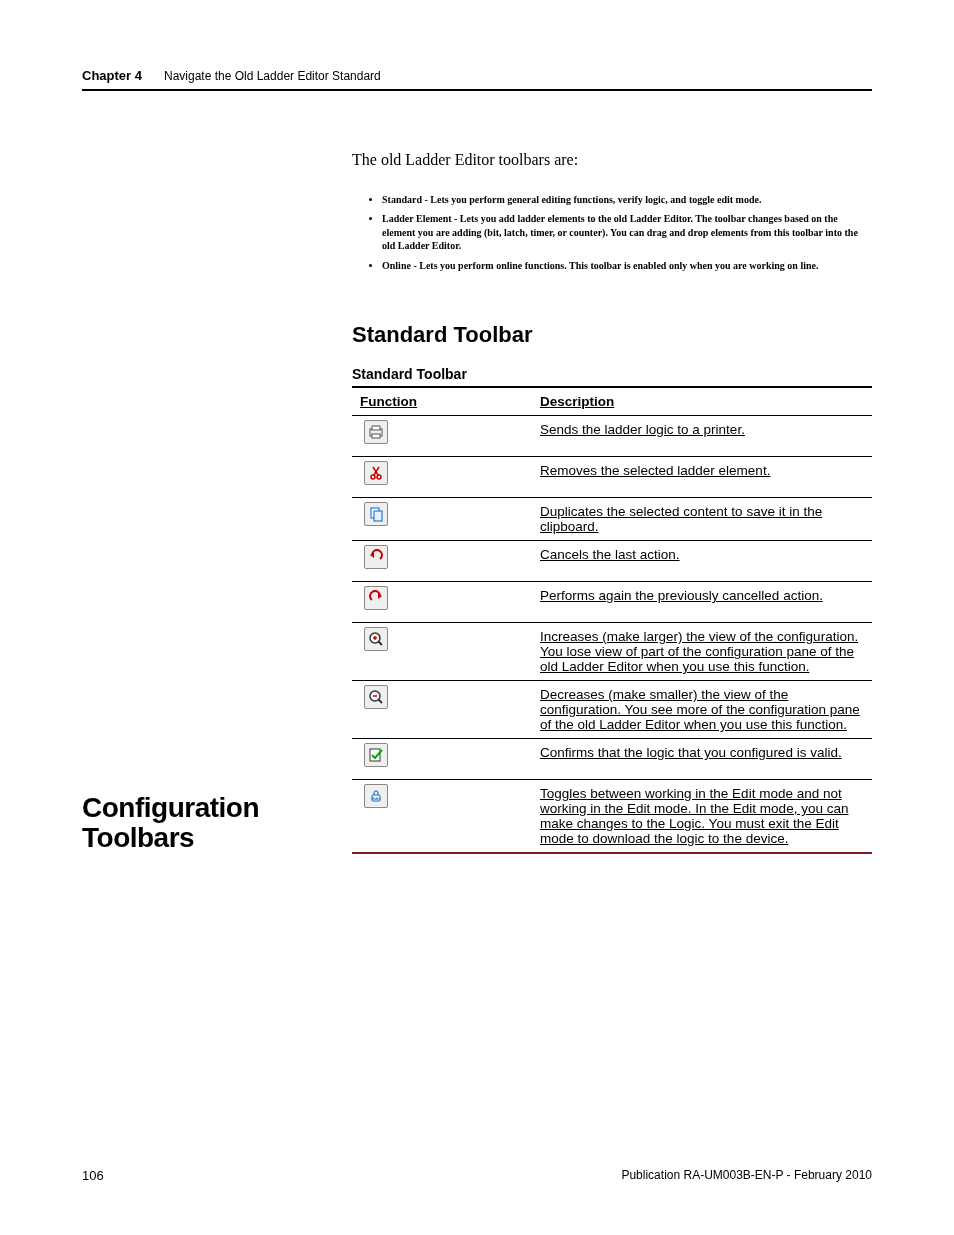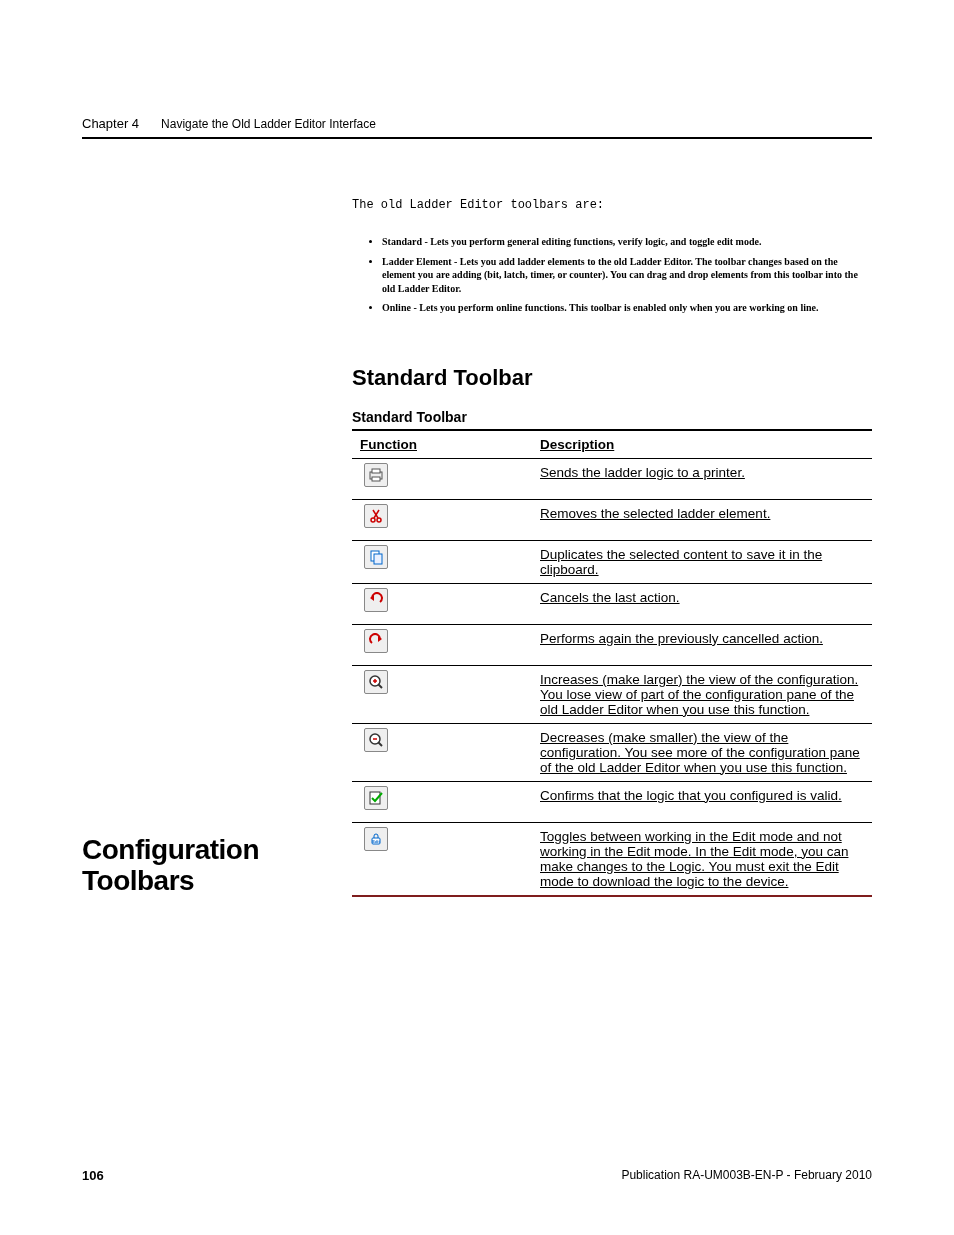--- a/index.html
+++ b/index.html
@@ -18,24 +18,23 @@
     padding: 68px 82px 0 82px;
   }
   .header-line {
     display: flex;
     align-items: baseline;
     font-size: 12px;
     padding-bottom: 6px;
     border-bottom: 2px solid #000;
   }
   .header-chapter {
-    font-weight: normal;
+    font-weight: bold;
     margin-right: 22px;
     font-size: 13px;
-    margin-top: 48px;
   }
   .header-title { font-size: 12px; }
   .body-area {
     display: flex;
     margin-top: 58px;
     align-items: flex-end;
   }
   .left-col {
     width: 270px;
     flex-shrink: 0;
@@ -45,22 +44,22 @@
   }
   .section-head {
     font-family: "Arial Narrow", Arial, sans-serif;
     font-stretch: condensed;
     font-weight: bold;
     font-size: 28px;
     letter-spacing: -0.5px;
     line-height: 1.1;
   }
   .intro-para {
-    font-family: Liberation Mono, monospace;
-    font-size: 12px;
+    font-family: Liberation Serif, serif;
+    font-size: 16px;
     line-height: 1.35;
     margin: 0 0 22px 0;
   }
   ul.bullets {
     margin: 0 0 0 30px;
     padding: 0;
     list-style: disc;
     font-family: Georgia, "Times New Roman", serif;
     font-size: 10px;
     line-height: 1.35;
@@ -124,30 +123,30 @@
     position: absolute;
     bottom: 52px;
     left: 82px;
     right: 82px;
     display: flex;
     justify-content: space-between;
     font-size: 12px;
     font-family: "Arial Narrow", Arial, sans-serif;
     font-stretch: condensed;
   }
-  .footer .pnum { font-weight: bold; font-size: 13px; }
+  .footer .pnum { font-weight: normal; font-size: 13px; }
 </style>
 </head>
 <body>
 
 <div class="page">
 
   <div class="header-line">
     <span class="header-chapter">Chapter 4</span>
-    <span class="header-title">Navigate the Old Ladder Editor Interface</span>
+    <span class="header-title">Navigate the Old Ladder Editor Standard</span>
   </div>
 
   <div class="body-area">
     <div class="left-col">
       <div class="section-head">Configuration Toolbars</div>
     </div>
     <div class="right-col">
       <p class="intro-para">The old Ladder Editor toolbars are:</p>
       <ul class="bullets">
         <li>Standard - Lets you perform general editing functions, verify logic, and toggle edit mode.</li>

